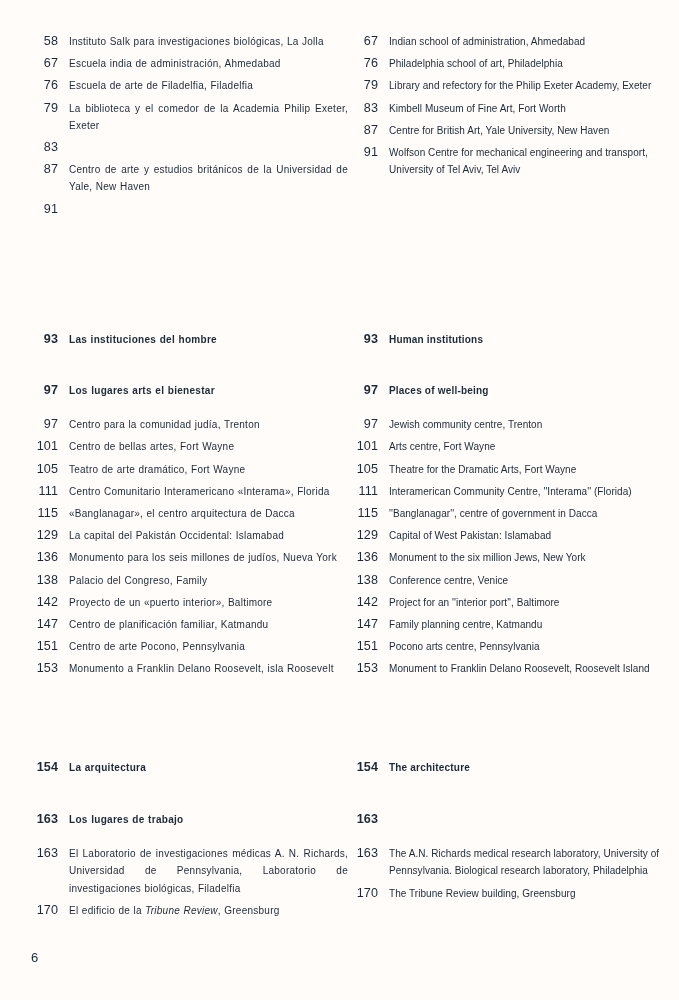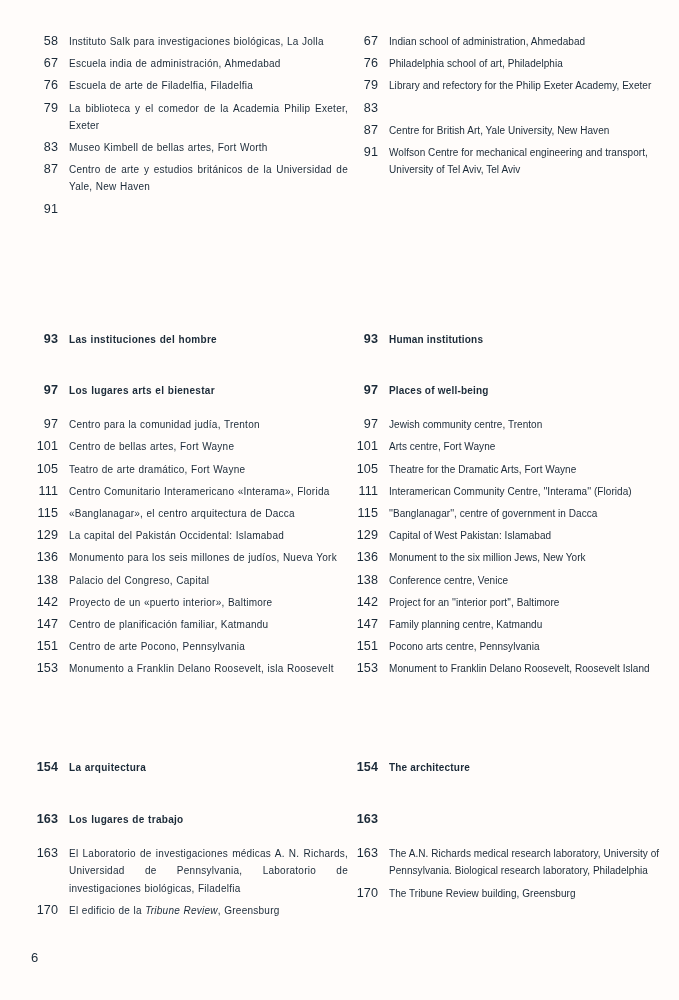--- a/index.html
+++ b/index.html
@@ -120,21 +120,20 @@
         <div class="entry">
           <span class="num">76</span>
           <span class="txt">Escuela de arte de Filadelfia, Filadelfia</span>
         </div>
         <div class="entry">
           <span class="num">79</span>
           <span class="txt">La biblioteca y el comedor de la Academia Philip Exeter, Exeter</span>
         </div>
         <div class="entry">
           <span class="num">83</span>
-          <span class="txt">Museo Kimbell de bellas artes, Fort Worth</span>
         </div>
         <div class="entry">
           <span class="num">87</span>
           <span class="txt">Centro de arte y estudios británicos de la Universidad de Yale, New Haven</span>
         </div>
         <div class="entry">
           <span class="num">91</span>
         </div>
       </div>
     <div class="col col-en">
@@ -145,20 +144,21 @@
         <div class="entry">
           <span class="num">76</span>
           <span class="txt">Philadelphia school of art, Philadelphia</span>
         </div>
         <div class="entry">
           <span class="num">79</span>
           <span class="txt">Library and refectory for the Philip Exeter Academy, Exeter</span>
         </div>
         <div class="entry">
           <span class="num">83</span>
+          <span class="txt">Kimbell Museum of Fine Art, Fort Worth</span>
         </div>
         <div class="entry">
           <span class="num">87</span>
           <span class="txt">Centre for British Art, Yale University, New Haven</span>
         </div>
         <div class="entry">
           <span class="num">91</span>
           <span class="txt">Wolfson Centre for mechanical engineering and transport, University of Tel Aviv, Tel Aviv</span>
         </div>
       </div>
@@ -208,21 +208,21 @@
         <div class="entry">
           <span class="num">129</span>
           <span class="txt">La capital del Pakistán Occidental: Islamabad</span>
         </div>
         <div class="entry">
           <span class="num">136</span>
           <span class="txt">Monumento para los seis millones de judíos, Nueva York</span>
         </div>
         <div class="entry">
           <span class="num">138</span>
-          <span class="txt">Palacio del Congreso, Capital</span>
+          <span class="txt">Palacio del Congreso, Family</span>
         </div>
         <div class="entry">
           <span class="num">142</span>
           <span class="txt">Proyecto de un «puerto interior», Baltimore</span>
         </div>
         <div class="entry">
           <span class="num">147</span>
           <span class="txt">Centro de planificación familiar, Katmandu</span>
         </div>
         <div class="entry">

